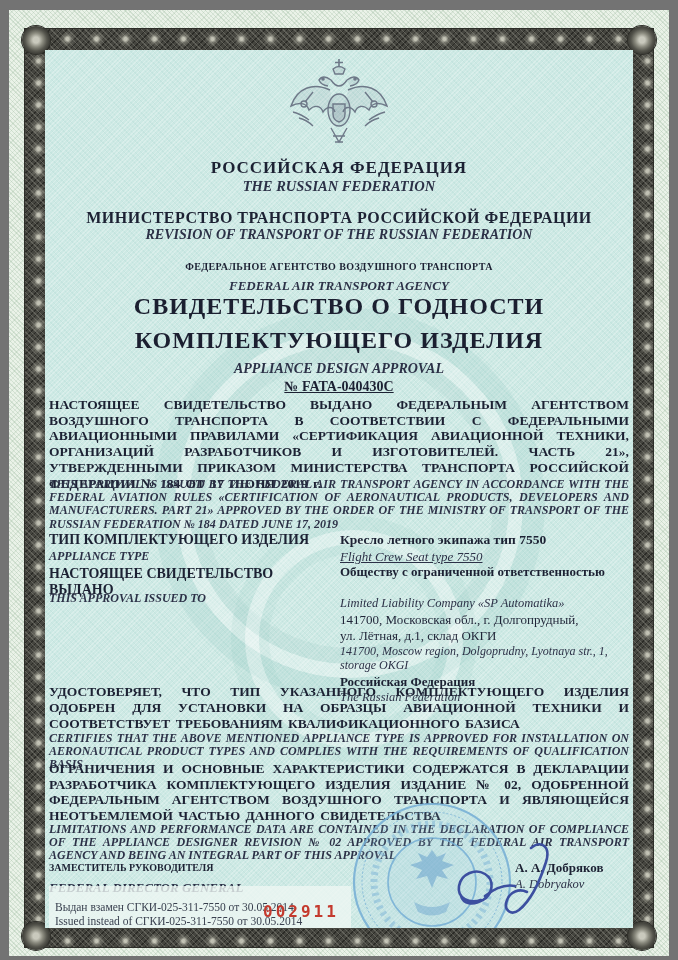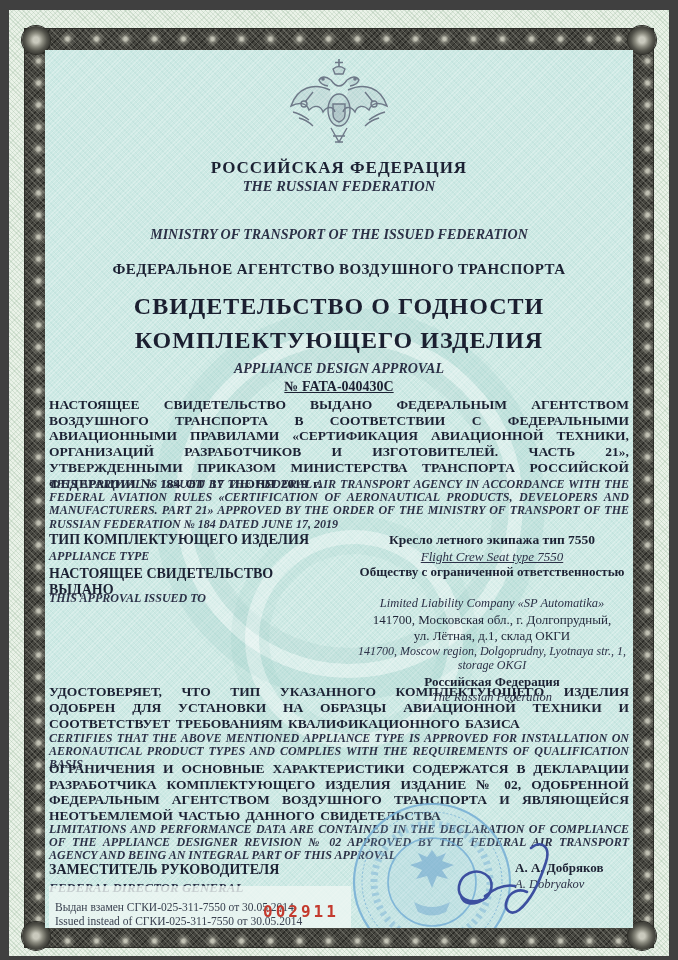--- a/index.html
+++ b/index.html
@@ -4,21 +4,21 @@
 <style>
   html,body{margin:0;padding:0;}
   body{
     width:678px;height:960px;
     background:#f7f7f2;
     font-family:"Liberation Serif", serif;
     color:#1e2233;
     position:relative;
     overflow:hidden;
   }
-  .page{position:absolute;inset:0;background:#404040;}
+  .page{position:absolute;inset:0;background:#737373;}
 
   
   .strip-light{
     position:absolute;top:10px;left:9px;right:9px;bottom:4px;
     background-color:#eaf2e8;
     background-image:
       repeating-linear-gradient(45deg, rgba(120,160,125,.22) 0 1px, transparent 1px 3px),
       repeating-linear-gradient(-45deg, rgba(120,160,125,.15) 0 1px, transparent 1px 4px);
   }
   
@@ -53,21 +53,21 @@
     pointer-events:none;
   }
   .abs{position:absolute;left:4px;right:4px;}
   .ctr{text-align:center;}
   .ru-b{font-weight:700;color:#1c2133;}
   .en-i{font-style:italic;font-weight:700;color:#2c3147;}
   .para-ru{font-weight:700;font-size:13.5px;line-height:15.7px;text-align:justify;color:#1c2133;word-spacing:2px;}
   .para-en{font-style:italic;font-weight:700;font-size:12px;line-height:13.2px;text-align:justify;color:#2c3147;}
   .label-ru{font-weight:700;font-size:14px;color:#1c2133;}
   .label-en{font-style:italic;font-weight:700;font-size:12px;color:#2c3147;}
-  .rightcol{position:absolute;left:302px;width:290px;text-align:center;}
+  .rightcol{position:absolute;left:295px;width:290px;text-align:left;}
   .title-big{font-weight:700;font-size:24px;letter-spacing:1px;color:#1b1f30;}
   .footer-box{
     position:absolute;left:4px;top:836px;width:290px;padding:14px 6px;
     background:rgba(238,246,242,.8);
     font-size:11.5px;line-height:14px;color:#39404f;
   }
   .serial{
     position:absolute;left:218px;top:852px;
     font-family:"DejaVu Sans Mono", monospace;
     font-size:16px;letter-spacing:3px;color:#c43a2e;font-weight:700;
@@ -115,23 +115,25 @@
 
         <path d="M30 36 l-8 10 M82 36 l8 10"></path>
         <circle cx="21" cy="48" r="3"></circle>
           <circle cx="91" cy="48" r="3"></circle>
       </svg>
     </div>
 
     <div class="abs ctr ru-b" style="top:108px;font-size:17px;letter-spacing:1px;">РОССИЙСКАЯ ФЕДЕРАЦИЯ</div>
     <div class="abs ctr en-i" style="top:128px;font-size:14.5px;">THE RUSSIAN FEDERATION</div>
 
-    <div class="abs ctr en-i" style="top:177px;font-size:14px;">MINISTRY OF TRANSPORT OF THE ISSUED FEDERATION</div>
+    <div class="abs ctr ru-b" style="top:159px;font-size:16px;letter-spacing:.5px;">МИНИСТЕРСТВО ТРАНСПОРТА РОССИЙСКОЙ ФЕДЕРАЦИИ</div>
+    <div class="abs ctr en-i" style="top:177px;font-size:14px;">REVISION OF TRANSPORT OF THE RUSSIAN FEDERATION</div>
 
-    <div class="abs ctr ru-b" style="top:211px;font-size:15px;letter-spacing:.4px;">ФЕДЕРАЛЬНОЕ АГЕНТСТВО ВОЗДУШНОГО ТРАНСПОРТА</div>
+    <div class="abs ctr ru-b" style="top:211px;font-size:10px;letter-spacing:.4px;">ФЕДЕРАЛЬНОЕ АГЕНТСТВО ВОЗДУШНОГО ТРАНСПОРТА</div>
+    <div class="abs ctr en-i" style="top:228px;font-size:13px;">FEDERAL AIR TRANSPORT AGENCY</div>
 
     <div class="abs ctr title-big" style="top:243px;">СВИДЕТЕЛЬСТВО О ГОДНОСТИ</div>
     <div class="abs ctr title-big" style="top:277px;">КОМПЛЕКТУЮЩЕГО ИЗДЕЛИЯ</div>
     <div class="abs ctr en-i" style="top:311px;font-size:14px;">APPLIANCE DESIGN APPROVAL</div>
     <div class="abs ctr ru-b" style="top:329px;font-size:14px;text-decoration:underline;">№ FATA-040430C</div>
 
     <div class="abs para-ru" style="top:347px;">НАСТОЯЩЕЕ СВИДЕТЕЛЬСТВО ВЫДАНО ФЕДЕРАЛЬНЫМ АГЕНТСТВОМ ВОЗДУШНОГО ТРАНСПОРТА В СООТВЕТСТВИИ С ФЕДЕРАЛЬНЫМИ АВИАЦИОННЫМИ ПРАВИЛАМИ «СЕРТИФИКАЦИЯ АВИАЦИОННОЙ ТЕХНИКИ, ОРГАНИЗАЦИЙ РАЗРАБОТЧИКОВ И ИЗГОТОВИТЕЛЕЙ. ЧАСТЬ 21», УТВЕРЖДЕННЫМИ ПРИКАЗОМ МИНИСТЕРСТВА ТРАНСПОРТА РОССИЙСКОЙ ФЕДЕРАЦИИ № 184 ОТ 17 ИЮНЯ 2019 г.</div>
     <div class="abs para-en" style="top:428px;">THIS APPROVAL IS ISSUED BY THE FEDERAL AIR TRANSPORT AGENCY IN ACCORDANCE WITH THE FEDERAL AVIATION RULES «CERTIFICATION OF AERONAUTICAL PRODUCTS, DEVELOPERS AND MANUFACTURERS. PART 21» APPROVED BY THE ORDER OF THE MINISTRY OF TRANSPORT OF THE RUSSIAN FEDERATION № 184 DATED JUNE 17, 2019</div>
 
     <div class="abs label-en" style="top:499px;width:280px;">APPLIANCE TYPE</div>
@@ -150,21 +152,21 @@
 
     <div class="rightcol ru-b" style="top:624px;font-size:13px;">Российская Федерация</div>
     <div class="rightcol" style="top:640px;font-style:italic;font-size:12.5px;color:#2c3147;">The Russian Federation</div>
 
     <div class="abs para-ru" style="top:634px;line-height:16px;">УДОСТОВЕРЯЕТ, ЧТО ТИП УКАЗАННОГО КОМПЛЕКТУЮЩЕГО ИЗДЕЛИЯ ОДОБРЕН ДЛЯ УСТАНОВКИ НА ОБРАЗЦЫ АВИАЦИОННОЙ ТЕХНИКИ И СООТВЕТСТВУЕТ ТРЕБОВАНИЯМ КВАЛИФИКАЦИОННОГО БАЗИСА</div>
     <div class="abs para-en" style="top:682px;">CERTIFIES THAT THE ABOVE MENTIONED APPLIANCE TYPE IS APPROVED FOR INSTALLATION ON AERONAUTICAL PRODUCT TYPES AND COMPLIES WITH THE REQUIREMENTS OF QUALIFICATION BASIS</div>
 
     <div class="abs para-ru" style="top:711px;line-height:15.5px;">ОГРАНИЧЕНИЯ И ОСНОВНЫЕ ХАРАКТЕРИСТИКИ СОДЕРЖАТСЯ В ДЕКЛАРАЦИИ РАЗРАБОТЧИКА КОМПЛЕКТУЮЩЕГО ИЗДЕЛИЯ ИЗДАНИЕ № 02, ОДОБРЕННОЙ ФЕДЕРАЛЬНЫМ АГЕНТСТВОМ ВОЗДУШНОГО ТРАНСПОРТА И ЯВЛЯЮЩЕЙСЯ НЕОТЪЕМЛЕМОЙ ЧАСТЬЮ ДАННОГО СВИДЕТЕЛЬСТВА</div>
     <div class="abs para-en" style="top:773px;">LIMITATIONS AND PERFORMANCE DATA ARE CONTAINED IN THE DECLARATION OF COMPLIANCE OF THE APPLIANCE DESIGNER REVISION № 02 APPROVED BY THE FEDERAL AIR TRANSPORT AGENCY AND BEING AN INTEGRAL PART OF THIS APPROVAL</div>
 
-    <div class="abs label-ru" style="top:812px;width:300px;font-size:14px;">ЗАМЕСТИТЕЛЬ РУКОВОДИТЕЛЯ</div>
+    <div class="abs label-ru" style="top:812px;width:300px;font-size:10px;">ЗАМЕСТИТЕЛЬ РУКОВОДИТЕЛЯ</div>
     <div class="abs" style="top:830px;width:300px;font-style:italic;font-weight:700;font-size:13px;color:#2c3147;">FEDERAL DIRECTOR GENERAL</div>
     <div class="abs ru-b" style="top:810px;left:470px;width:112px;font-size:13px;text-align:left;">А. А. Добряков</div>
     <div class="abs" style="top:827px;left:470px;width:112px;font-style:italic;font-size:12.5px;color:#2c3147;text-align:left;">A. Dobryakov</div>
 
     <div class="stamp">
       <svg width="168" height="168" viewBox="0 0 168 168">
         <circle cx="84" cy="84" r="78" stroke="#79b1d6" stroke-width="2.2" fill="rgba(150,198,226,.16)"></circle>
         <circle cx="84" cy="84" r="70" stroke="#79b1d6" stroke-width="1" fill="none" stroke-dasharray="2 2"></circle>
         <circle cx="84" cy="84" r="58" stroke="rgba(121,177,214,.55)" stroke-width="7" fill="none" stroke-dasharray="3 4"></circle>
         <circle cx="84" cy="84" r="44" stroke="#79b1d6" stroke-width="1.6" fill="rgba(150,198,226,.12)"></circle>

